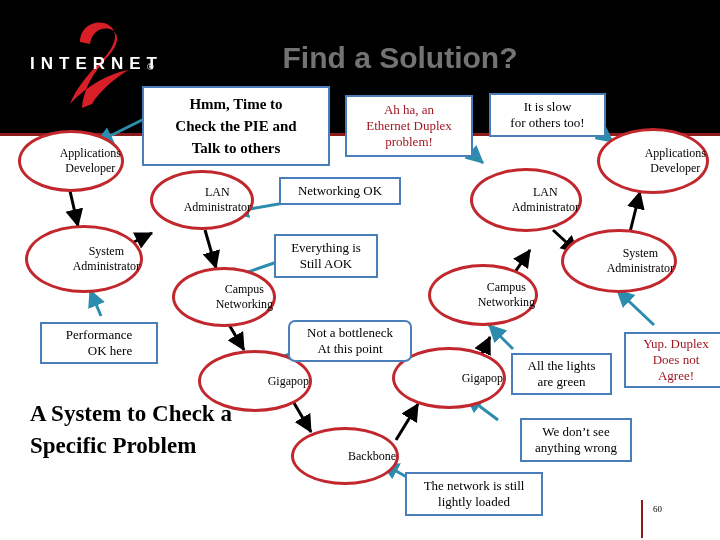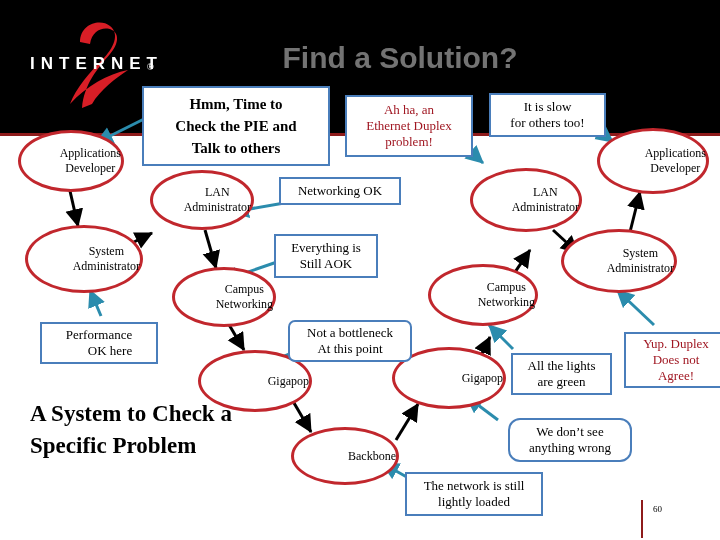--- a/index.html
+++ b/index.html
@@ -182,21 +182,21 @@
   </div>
 
   <div class="cbox" style="left:511px;top:353px;width:101px;height:42px;">
     <span>All the lights<br>are green</span>
   </div>
 
   <div class="cbox red" style="left:624px;top:332px;width:104px;height:56px;">
     <span>Yup. Duplex<br>Does not<br>Agree!</span>
   </div>
 
-  <div class="cbox" style="left:508px;top:418px;width:124px;height:44px;border-radius:12px;">
+  <div class="cbox" style="left:520px;top:418px;width:112px;height:44px;">
     <span>We don’t see<br>anything wrong</span>
   </div>
 
   <div class="cbox" style="left:405px;top:472px;width:138px;height:44px;">
     <span>The network is still<br>lightly loaded</span>
   </div>
 
   <div class="bheading">
     <span>A System to Check a<br>Specific Problem</span>
   </div>

